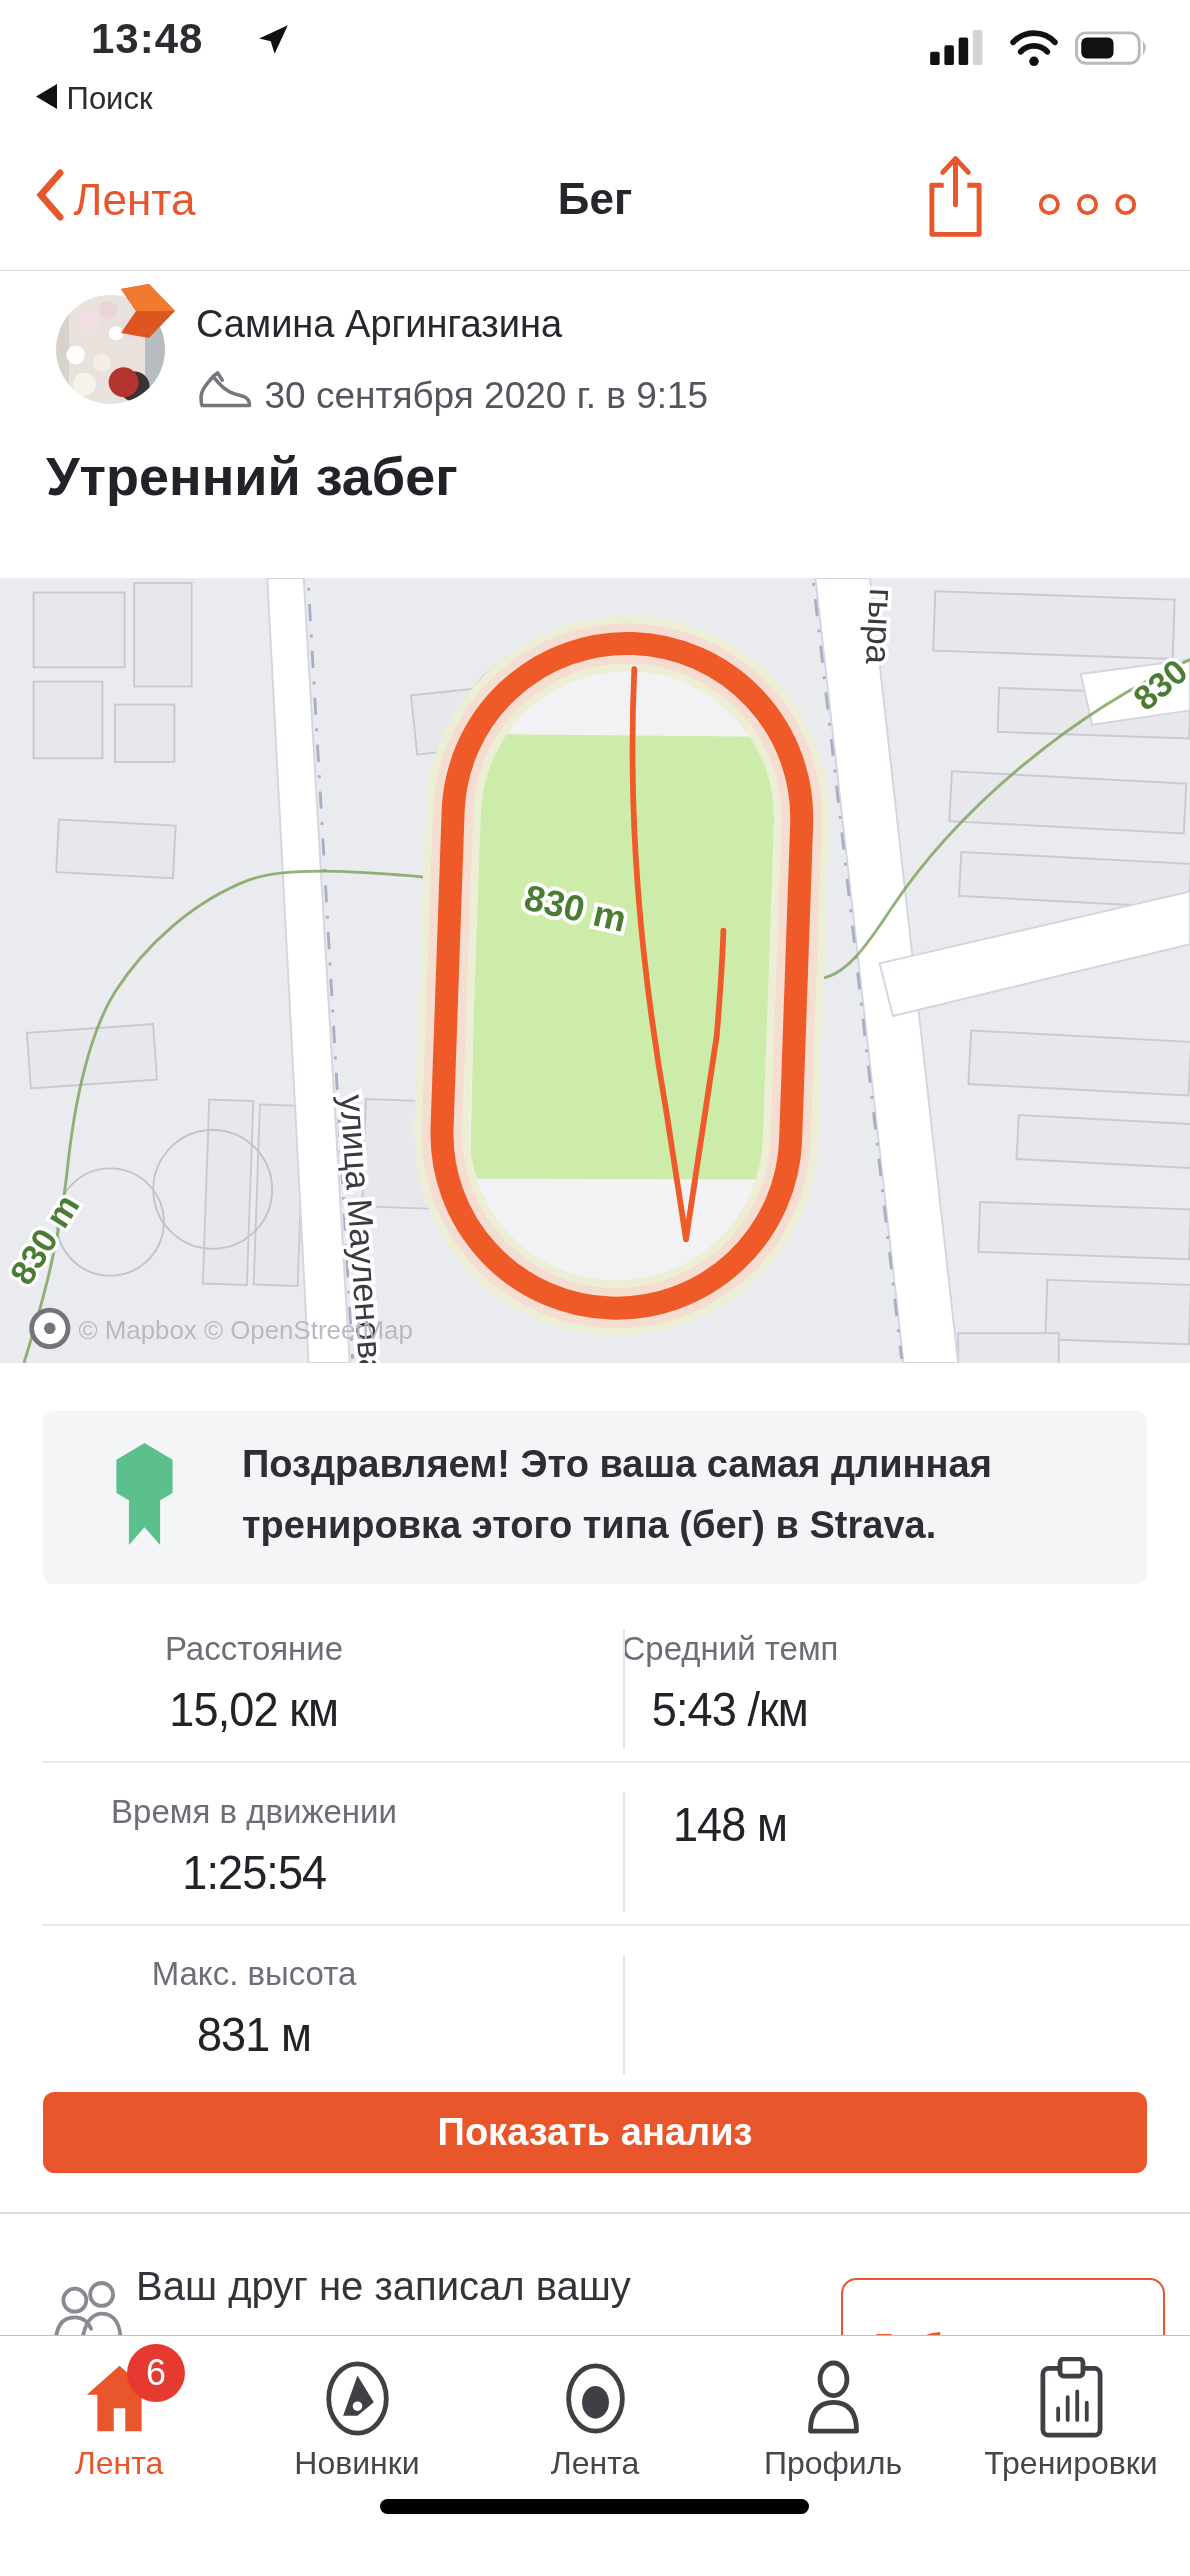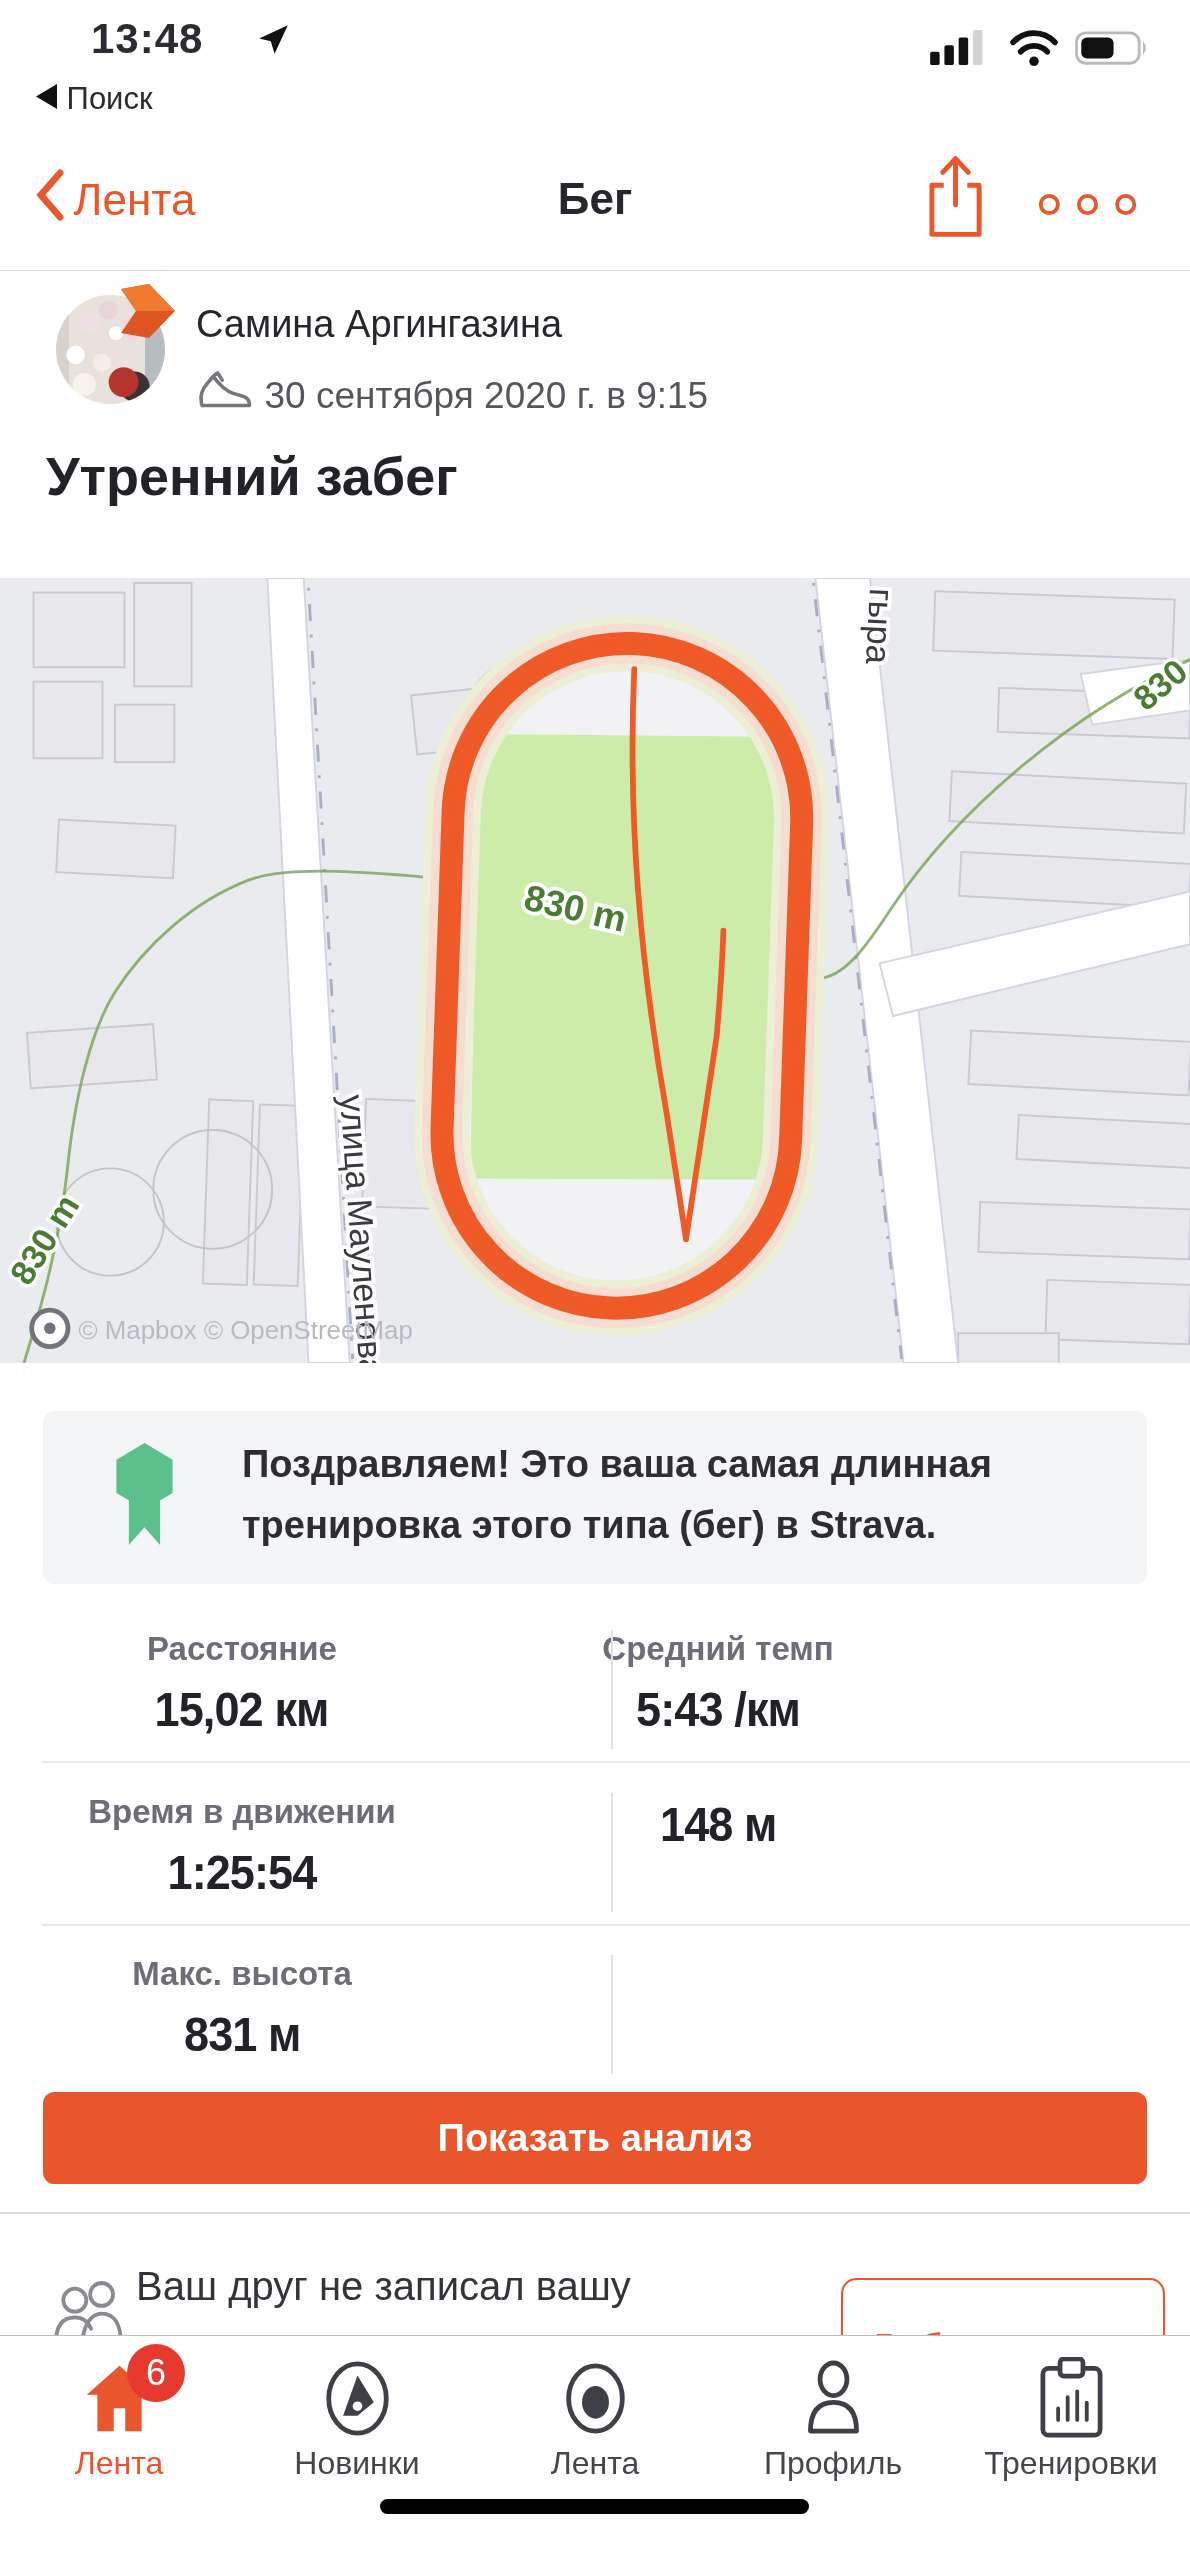--- a/index.html
+++ b/index.html
@@ -35,30 +35,30 @@
   .athlete-name{left:196px;top:303px;font-size:38px;font-weight:normal;color:#26262c;}
   .date-row{left:195px;top:368px;display:flex;align-items:center;gap:11.5px;color:#55555e;font-size:37px;}
   .activity-title{left:46px;top:445px;font-size:54px;font-weight:bold;color:#222228;}
   
   .map{left:0;top:578px;width:1190px;height:785px;background:var(--map_bg);}
   
   .banner{left:43px;top:1411px;width:1104px;height:173px;background:#f4f5f7;border-radius:11.5px;}
   .banner-icon{left:107px;top:1443px;}
   .banner-text{left:242px;top:1434px;width:843px;font-size:38px;font-weight:bold;line-height:61px;color:#2d2d33;}
   
-  .stat-row{left:4px;width:952px;height:144px;display:flex;font-weight:bold;}
+  .stat-row{left:16px;width:952px;height:144px;display:flex;}
   .stat-cell{width:595px;text-align:center;}
   .stat-label{font-size:33px;color:#6d6d78;margin-top:9.6px;}
   .stat-value{font-size:49px;color:#222228;margin-top:13.4px;letter-spacing:-1px;}
   .squeeze{display:inline-block;transform:scaleX(.92);transform-origin:center;}
   .vdiv{width:1.9px;background:#e3e3e7;height:119px;top:9.6px;left:607px;}
   .hdiv{left:42px;width:1148px;height:1.9px;background:#e8e8ec;}
   .fulldiv{left:0;width:1190px;height:1.9px;background:#dddde1;}
   
-  .analysis-btn{left:43px;top:2092px;width:1104px;height:92px;background:var(--accent);
+  .analysis-btn{left:43px;top:2092px;width:1104px;height:81px;background:var(--accent);
     border-radius:11.5px;display:flex;align-items:center;justify-content:center;
     color:#fff;font-size:38px;font-weight:bold;border:none;}
   
   .friend-icon{left:50px;top:2281px;}
   .friend-text{left:136px;top:2264px;font-size:40px;color:#33333a;}
   .add-btn{left:841px;top:2278px;width:324px;height:105px;border:2.9px solid var(--accent);
     border-radius:15.3px;background:#fff;color:var(--accent);font-size:38px;font-weight:bold;
     display:flex;align-items:flex-end;justify-content:center;padding-bottom:11.5px;box-sizing:border-box;}
   
   .tabbar{left:0;top:2335px;width:1190px;height:241px;background:#fff;border-top:1.9px solid #bdbdc2;display:flex;}

